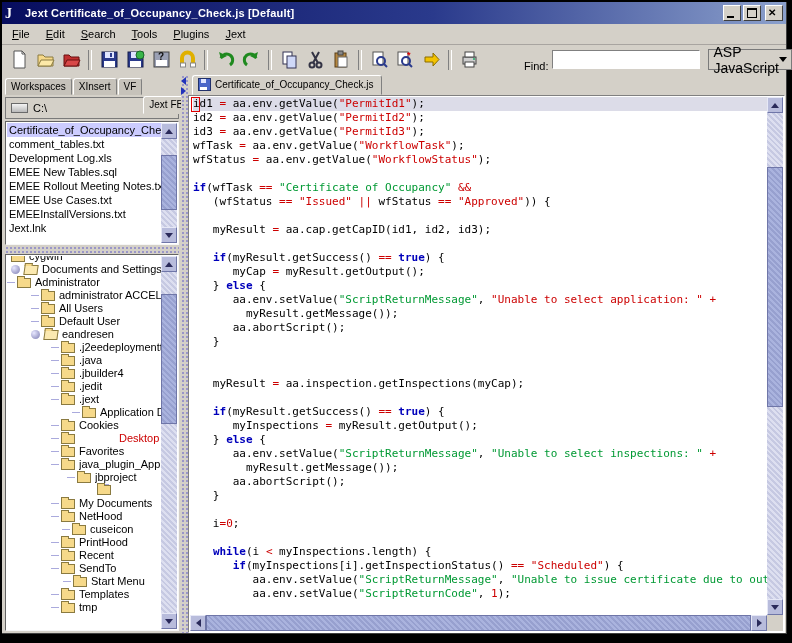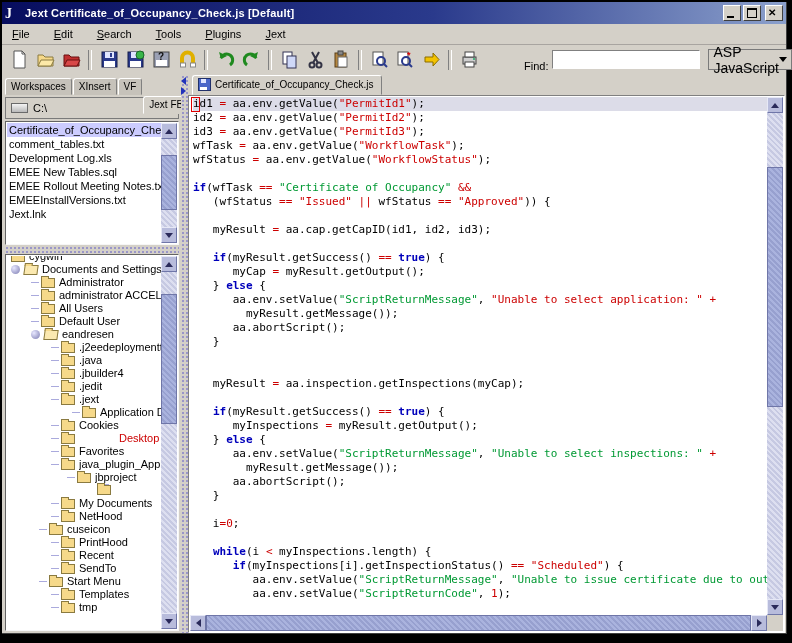--- a/index.html
+++ b/index.html
@@ -15,21 +15,21 @@
   #title-icon{width:16px;height:15px;color:#fff;font-family:"Liberation Serif",serif;font-weight:bold;
               font-size:14px;line-height:15px;text-align:left;margin-right:4px;}
   #title-text{color:#fff;font-weight:bold;font-size:11px;letter-spacing:0.2px;flex:1;white-space:nowrap;overflow:hidden;}
   .winbtn{width:16px;height:14px;background:#d4d0c8;margin-left:2px;position:relative;
           border:1px solid;border-color:#ffffff #404040 #404040 #ffffff;}
   .glyph-min{position:absolute;left:3px;bottom:2px;width:7px;height:2px;background:#000;}
   .glyph-max{position:absolute;left:3px;top:2px;width:8px;height:7px;border:1px solid #000;border-top-width:2px;}
   .glyph-x{position:absolute;left:2px;top:1px;font-size:10px;font-weight:bold;color:#000;line-height:11px;}
 
   
-  #menubar{height:20px;display:flex;align-items:center;padding-left:2px;border-bottom:1px solid #a8a4a0;flex:0 0 auto;gap:8px;}
+  #menubar{height:20px;display:flex;align-items:center;padding-left:2px;border-bottom:1px solid #a8a4a0;flex:0 0 auto;}
   .menu-item{padding:2px 8px;color:#000;}
   .menu-item u{text-decoration:underline;}
 
   
   #toolbar{height:27px;display:flex;align-items:center;padding:1px 4px;flex:0 0 auto;}
   .tbtn{width:24px;height:23px;display:flex;align-items:center;justify-content:center;margin:0 1px;}
   .tsep{width:2px;height:20px;margin:0 4px;border-left:1px solid #808080;border-right:1px solid #fff;}
   #find-label{margin:12px 4px 0 10px;color:#000;padding-left:32px;}
   #find-input{width:318px;height:17px;border:1px solid;border-color:#808080 #fff #fff #808080;background:#fff;
               font-family:"Liberation Sans",sans-serif;font-size:11px;padding:0 2px;outline:none;}
@@ -323,20 +323,21 @@
         <span class="arrow-dn"></span>
       </div>
 
       <div id="file-list-wrap" class="in2">
         <div id="file-list">
             <div class="file-item selected">Certificate_of_Occupancy_Check.js</div>
             <div class="file-item">comment_tables.txt</div>
             <div class="file-item">Development Log.xls</div>
             <div class="file-item">EMEE New Tables.sql</div>
             <div class="file-item">EMEE Rollout Meeting Notes.txt</div>
+            <div class="file-item">EMEE Use Cases.txt</div>
             <div class="file-item">EMEEInstallVersions.txt</div>
             <div class="file-item">Jext.lnk</div>
           </div>
         <div class="vscroll">
           <div class="sb-btn" style="top:0;">
               <span class="tri-up"></span>
             </div>
           <div class="sb-thumb" style="top:32px;height:55px;"></div>
           <div class="sb-btn" style="bottom:0;">
               <span class="tri-dn"></span>
@@ -350,21 +351,21 @@
         <div id="tree">
             <div class="tree-item" style="padding-left: 4px; margin-top: -6px;">
               <span class="fld"></span>
               <span class="lbl">cygwin</span>
             </div>
             <div class="tree-item" style="padding-left: 4px;">
               <span class="handle"></span>
               <span class="fld open"></span>
               <span class="lbl">Documents and Settings</span>
             </div>
-            <div class="tree-item" style="padding-left: 24px;">
+            <div class="tree-item" style="">
               <span class="branch"></span>
               <span class="fld"></span>
               <span class="lbl">Administrator</span>
             </div>
             <div class="tree-item" style="padding-left: 24px;">
               <span class="branch"></span>
               <span class="fld"></span>
               <span class="lbl">administrator ACCELA</span>
             </div>
             <div class="tree-item" style="padding-left: 24px;">
@@ -445,41 +446,41 @@
             <div class="tree-item" style="padding-left: 44px;">
               <span class="branch"></span>
               <span class="fld"></span>
               <span class="lbl">My Documents</span>
             </div>
             <div class="tree-item" style="padding-left: 44px;">
               <span class="branch"></span>
               <span class="fld"></span>
               <span class="lbl">NetHood</span>
             </div>
-            <div class="tree-item" style="padding-left: 32px;">
+            <div class="tree-item" style="padding-left: 55px;">
               <span class="branch"></span>
               <span class="fld"></span>
               <span class="lbl">cuseicon</span>
             </div>
             <div class="tree-item" style="padding-left: 44px;">
               <span class="branch"></span>
               <span class="fld"></span>
               <span class="lbl">PrintHood</span>
             </div>
             <div class="tree-item" style="padding-left: 44px;">
               <span class="branch"></span>
               <span class="fld"></span>
               <span class="lbl">Recent</span>
             </div>
             <div class="tree-item" style="padding-left: 44px;">
               <span class="branch"></span>
               <span class="fld"></span>
               <span class="lbl">SendTo</span>
             </div>
-            <div class="tree-item" style="padding-left: 32px;">
+            <div class="tree-item" style="padding-left: 56px;">
               <span class="branch"></span>
               <span class="fld"></span>
               <span class="lbl">Start Menu</span>
             </div>
             <div class="tree-item" style="padding-left: 44px;">
               <span class="branch"></span>
               <span class="fld"></span>
               <span class="lbl">Templates</span>
             </div>
             <div class="tree-item" style="padding-left: 44px;">

